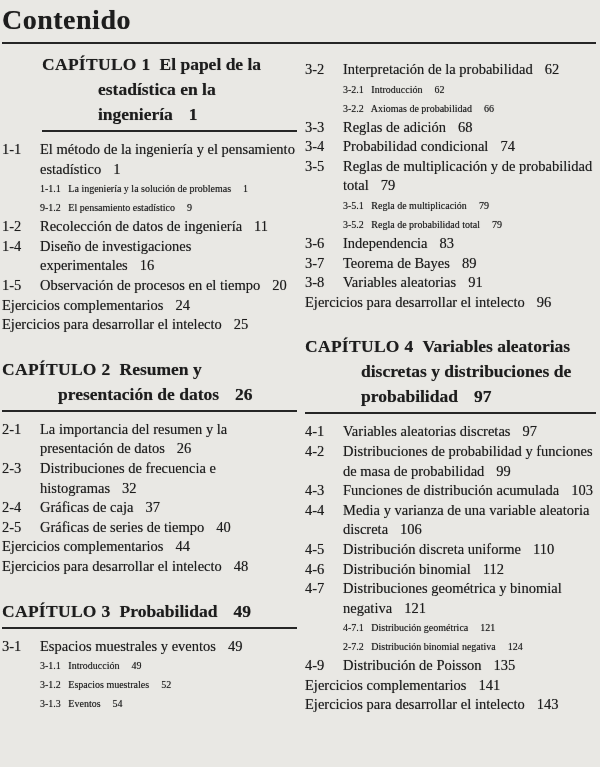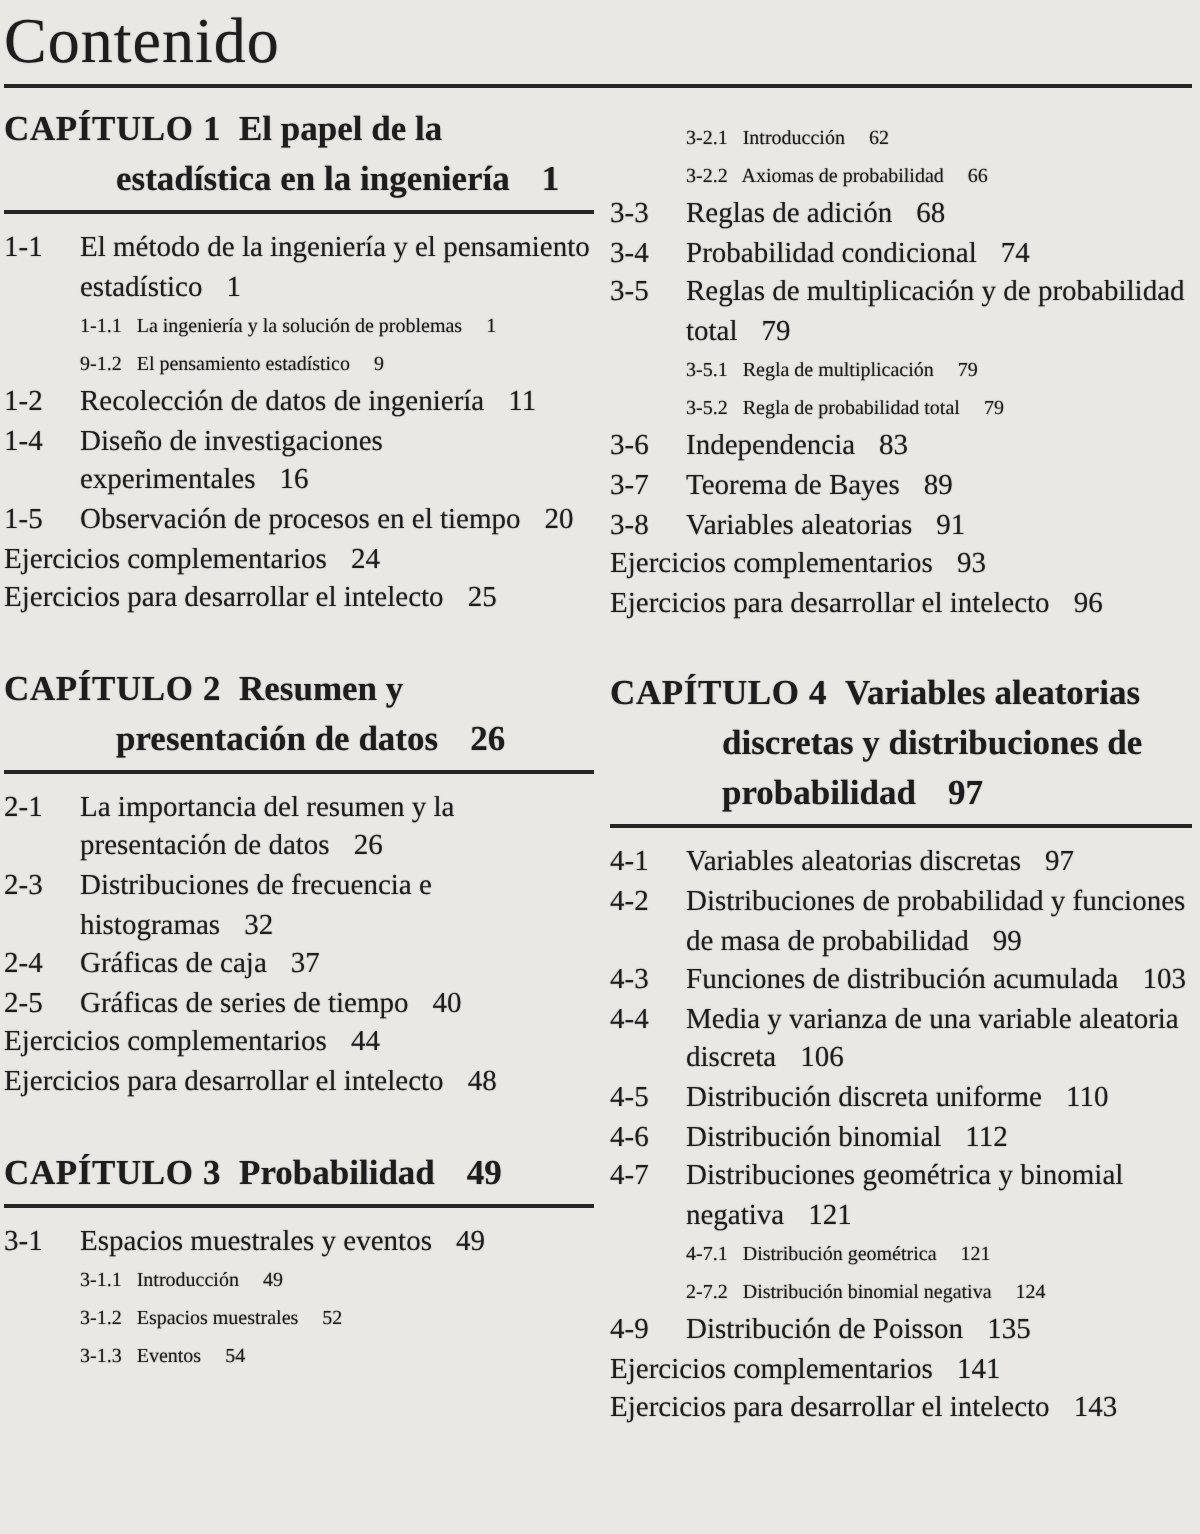--- a/index.html
+++ b/index.html
@@ -13,23 +13,23 @@
     width:600px;height:767px;
     box-sizing:border-box;
     padding:3px 4px 0 2px;
     overflow:hidden;
     background:#e9e8e4;
     color:#1d1d1d;
     text-shadow:0 0 0.7px rgba(25,25,25,0.55);
   }
   .doc-title{
     margin:0;
-    font-size:32px;
+    font-size:28px;
     line-height:34px;
-    font-weight:400;
+    font-weight:700;
     letter-spacing:0.5px;
   }
   .header-rule{
     height:2px;
     background:#262626;
     margin:5px 0 0 0;
   }
   .cols{display:flex;margin-top:8px;}
   .col{box-sizing:border-box;}
   .col-left{width:296px;margin-right:8px;}
@@ -38,21 +38,21 @@
     font-weight:700;
     font-size:17.5px;
     line-height:25px;
     padding-left:56px;
     text-indent:-56px;
     padding-bottom:3px;
     border-bottom:2px solid #262626;
     margin-bottom:8px;
     margin-top:22px;
   }
-  .col .chapter:first-child{margin-top:0;}
+  .col .chapter:first-child{margin-top:0;margin-left:40px;}
   .chlabel{margin-right:9px;letter-spacing:0.3px;}
   .row{
     font-size:14.5px;
     line-height:19.6px;
   }
   .s1{position:relative;padding-left:38px;}
   .s1 .num{position:absolute;left:0;top:0;}
   .s2{
     font-size:10px;
     line-height:19px;
@@ -88,31 +88,31 @@
         <div class="row s1"><span class="num">2-5</span> <span class="etitle">Gráficas de series de tiempo</span><span class="pg">40</span></div>
         <div class="row s0"><span class="etitle">Ejercicios complementarios</span><span class="pg">44</span></div>
         <div class="row s0"><span class="etitle">Ejercicios para desarrollar el intelecto</span><span class="pg">48</span></div>
         <div class="chapter"><span class="chlabel">CAPÍTULO 3</span><span class="chtitle">Probabilidad</span><span class="pg chpg">49</span></div>
         <div class="row s1"><span class="num">3-1</span> <span class="etitle">Espacios muestrales y eventos</span><span class="pg">49</span></div>
         <div class="row s2"><span class="num">3-1.1</span> <span class="etitle">Introducción</span><span class="pg">49</span></div>
         <div class="row s2"><span class="num">3-1.2</span> <span class="etitle">Espacios muestrales</span><span class="pg">52</span></div>
         <div class="row s2"><span class="num">3-1.3</span> <span class="etitle">Eventos</span><span class="pg">54</span></div>
       </div>
     <div class="col col-right">
+        <div class="row s1"><span class="num">3-2</span> <span class="etitle">Interpretación de la probabilidad</span><span class="pg">62</span></div>
         <div class="row s2"><span class="num">3-2.1</span> <span class="etitle">Introducción</span><span class="pg">62</span></div>
         <div class="row s2"><span class="num">3-2.2</span> <span class="etitle">Axiomas de probabilidad</span><span class="pg">66</span></div>
         <div class="row s1"><span class="num">3-3</span> <span class="etitle">Reglas de adición</span><span class="pg">68</span></div>
         <div class="row s1"><span class="num">3-4</span> <span class="etitle">Probabilidad condicional</span><span class="pg">74</span></div>
         <div class="row s1"><span class="num">3-5</span> <span class="etitle">Reglas de multiplicación y de probabilidad total</span><span class="pg">79</span></div>
         <div class="row s2"><span class="num">3-5.1</span> <span class="etitle">Regla de multiplicación</span><span class="pg">79</span></div>
         <div class="row s2"><span class="num">3-5.2</span> <span class="etitle">Regla de probabilidad total</span><span class="pg">79</span></div>
         <div class="row s1"><span class="num">3-6</span> <span class="etitle">Independencia</span><span class="pg">83</span></div>
         <div class="row s1"><span class="num">3-7</span> <span class="etitle">Teorema de Bayes</span><span class="pg">89</span></div>
         <div class="row s1"><span class="num">3-8</span> <span class="etitle">Variables aleatorias</span><span class="pg">91</span></div>
-        <div class="row s0"><span class="etitle">Ejercicios complementarios</span><span class="pg">93</span></div>
         <div class="row s0"><span class="etitle">Ejercicios para desarrollar el intelecto</span><span class="pg">96</span></div>
         <div class="chapter"><span class="chlabel">CAPÍTULO 4</span><span class="chtitle">Variables aleatorias discretas y distribuciones de probabilidad</span><span class="pg chpg">97</span></div>
         <div class="row s1"><span class="num">4-1</span> <span class="etitle">Variables aleatorias discretas</span><span class="pg">97</span></div>
         <div class="row s1"><span class="num">4-2</span> <span class="etitle">Distribuciones de probabilidad y funciones de masa de probabilidad</span><span class="pg">99</span></div>
         <div class="row s1"><span class="num">4-3</span> <span class="etitle">Funciones de distribución acumulada</span><span class="pg">103</span></div>
         <div class="row s1"><span class="num">4-4</span> <span class="etitle">Media y varianza de una variable aleatoria discreta</span><span class="pg">106</span></div>
         <div class="row s1"><span class="num">4-5</span> <span class="etitle">Distribución discreta uniforme</span><span class="pg">110</span></div>
         <div class="row s1"><span class="num">4-6</span> <span class="etitle">Distribución binomial</span><span class="pg">112</span></div>
         <div class="row s1"><span class="num">4-7</span> <span class="etitle">Distribuciones geométrica y binomial negativa</span><span class="pg">121</span></div>
         <div class="row s2"><span class="num">4-7.1</span> <span class="etitle">Distribución geométrica</span><span class="pg">121</span></div>

